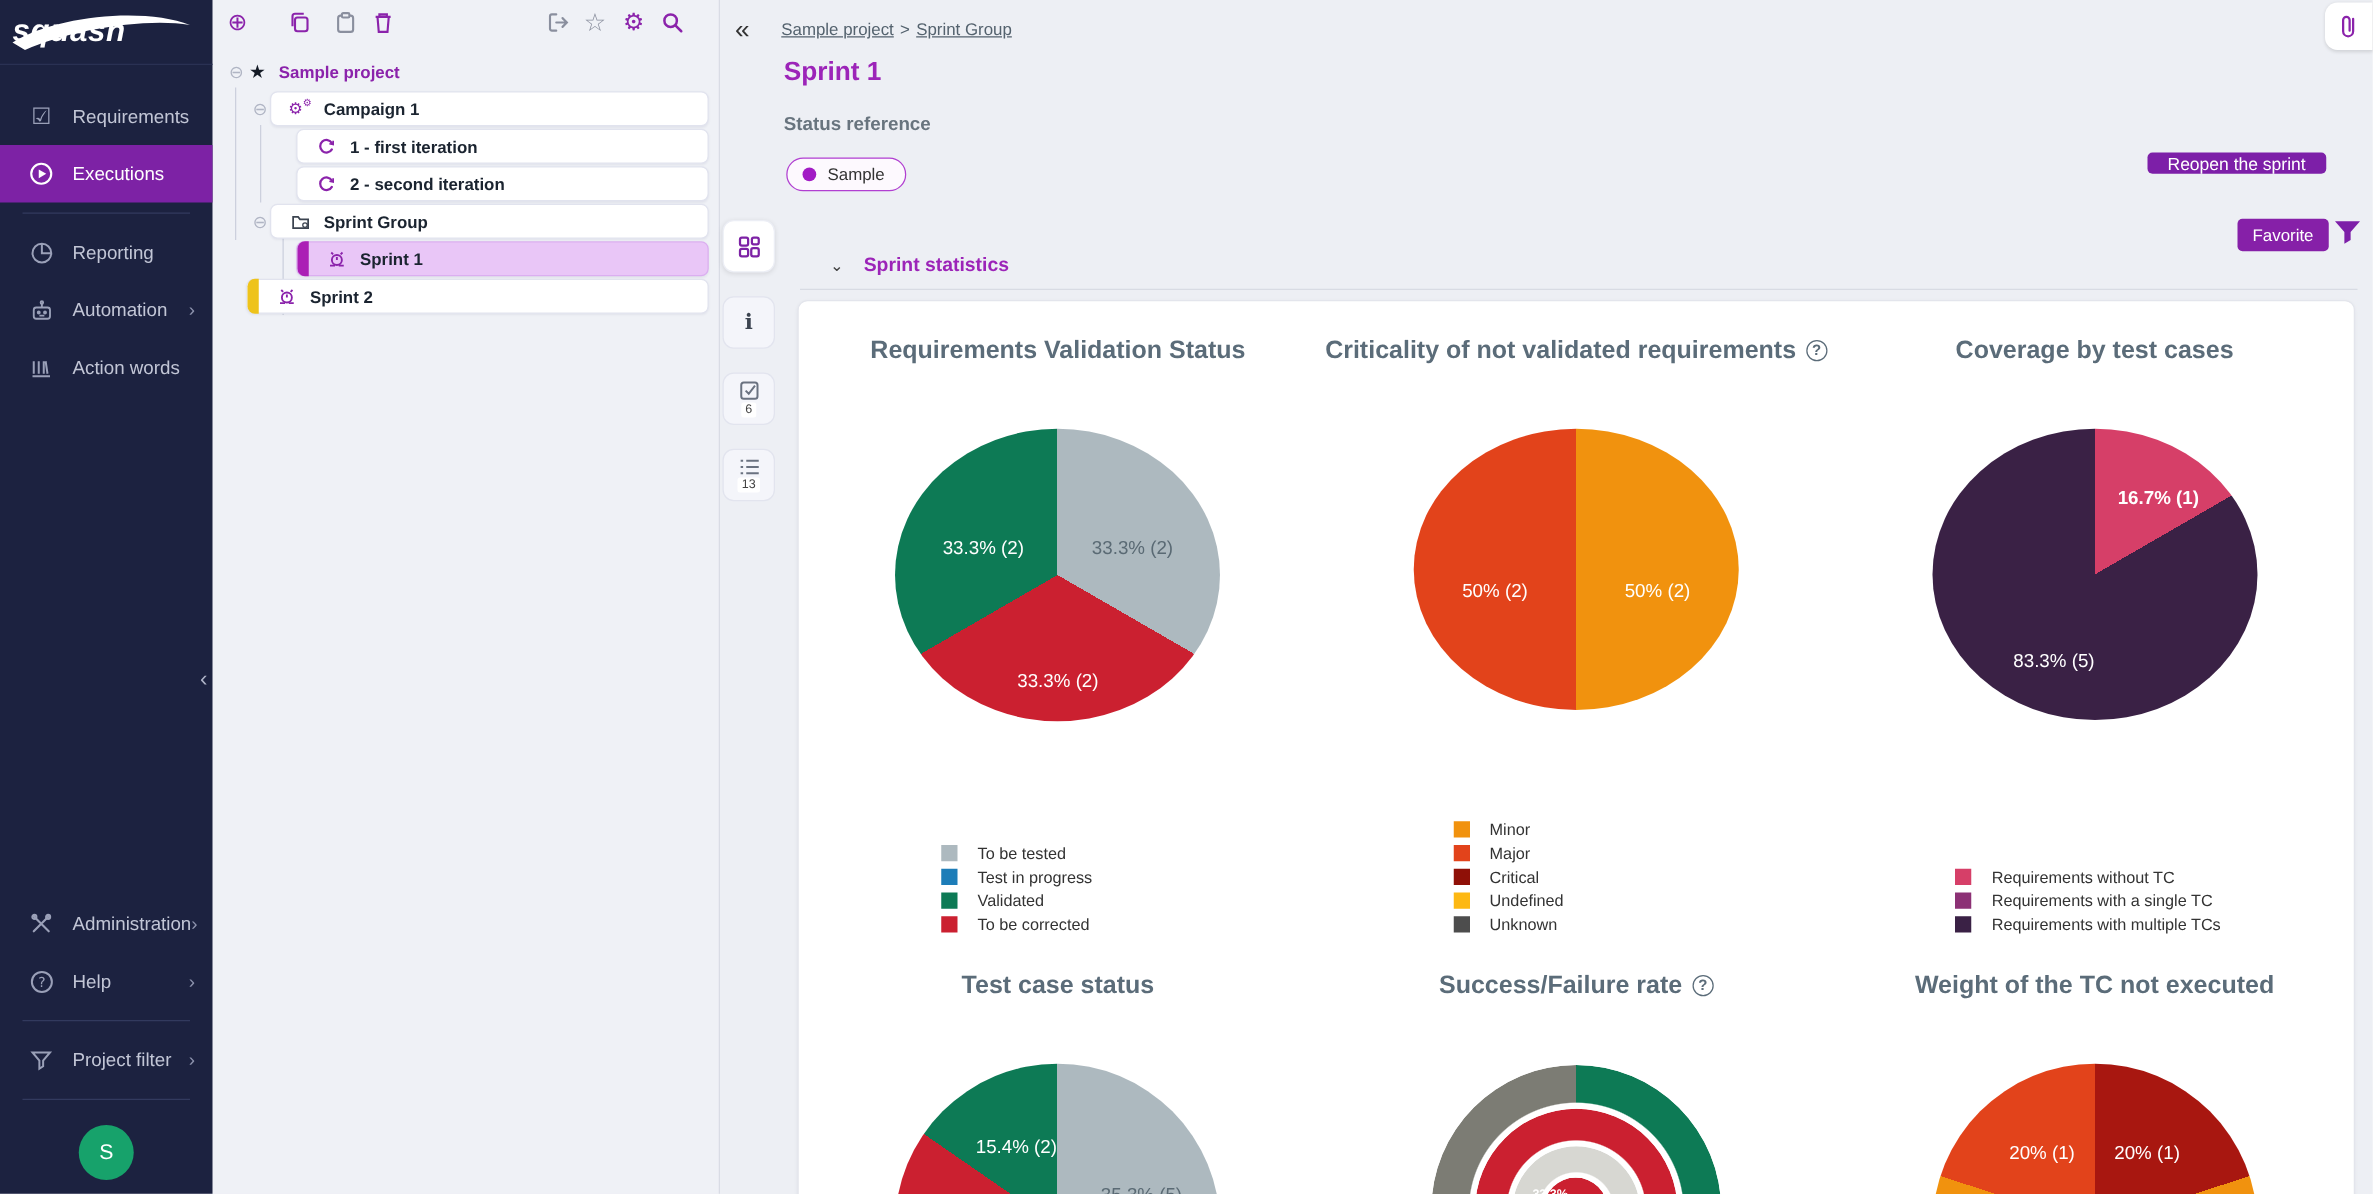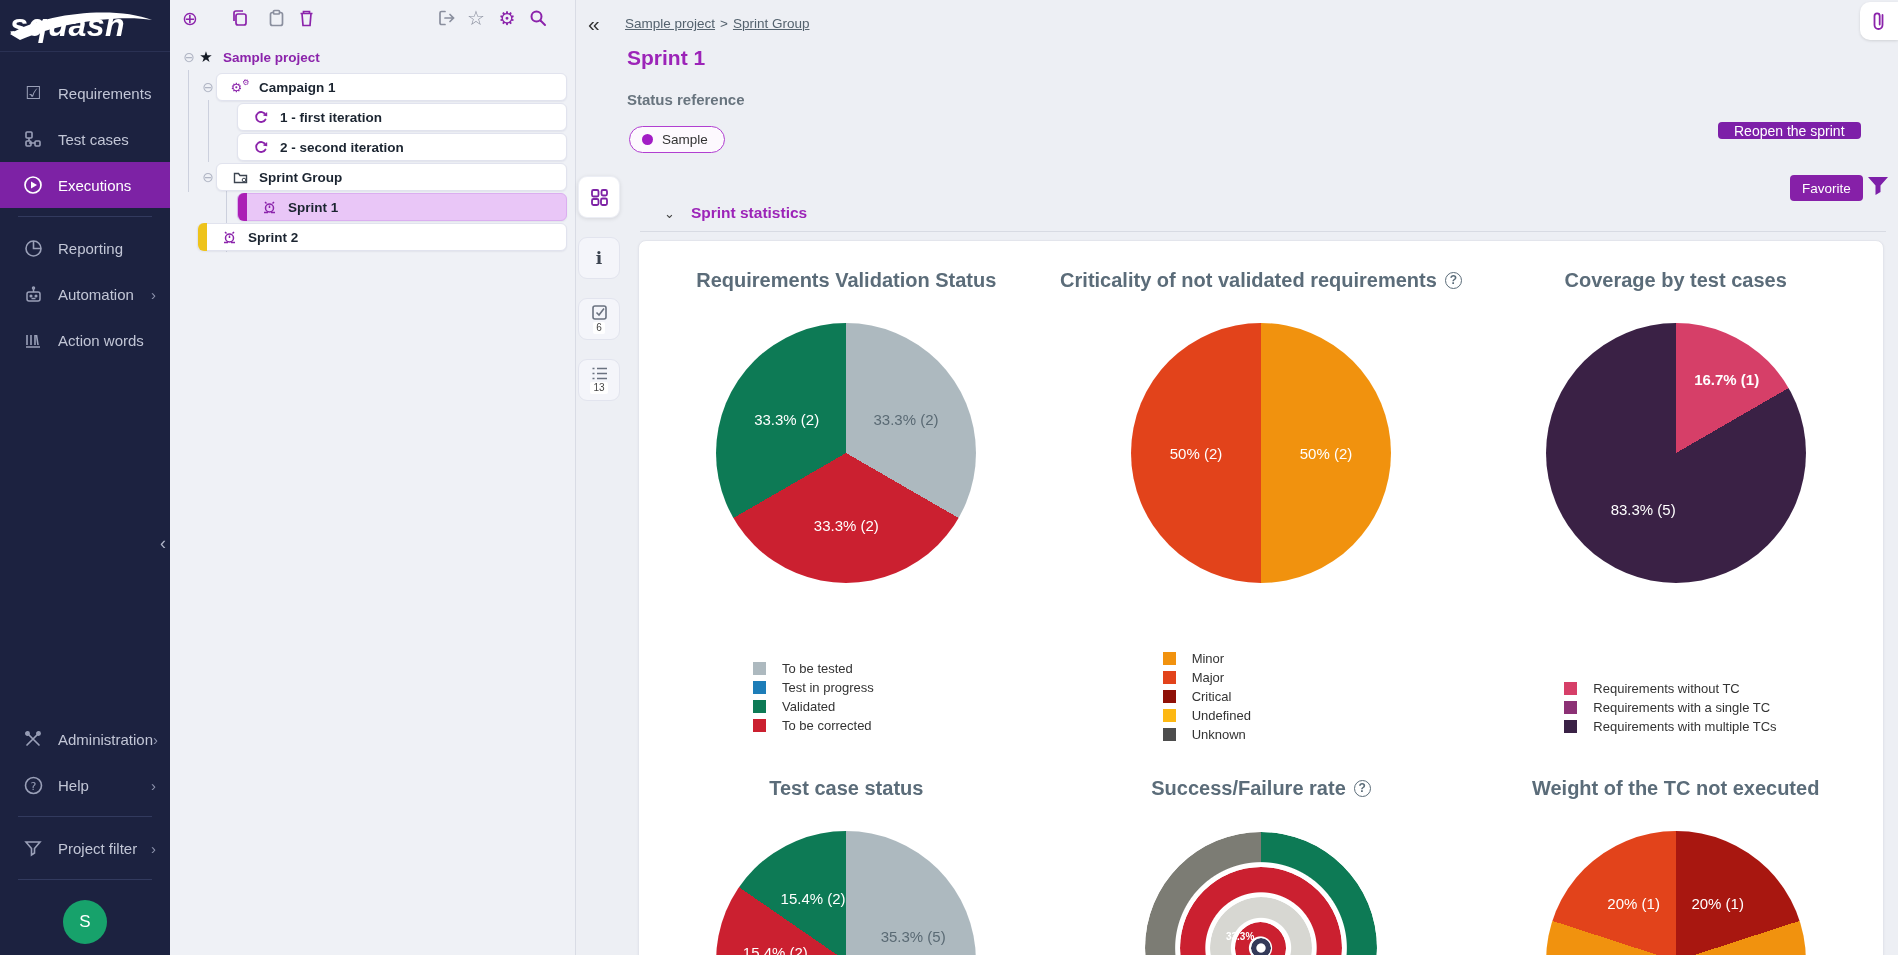--- a/index.html
+++ b/index.html
@@ -1,21 +1,21 @@
 <!DOCTYPE html>
 <html><head>
 <meta charset="utf-8">
 <style>
   html,body{margin:0;padding:0;width:1898px;height:955px;overflow:hidden;
     font-family:"Liberation Sans","DejaVu Sans",sans-serif;background:#edeff4;}
   *{box-sizing:border-box;}
   
   .sidebar{position:absolute;left:0;top:0;width:170px;height:955px;background:#1c2240;color:#c2c6d6;z-index:5;}
   .logo{height:52px;display:flex;align-items:center;padding-left:10px;border-bottom:1px solid #2a3153;position:relative;}
-  .logo-text{font-style:italic;font-weight:bold;color:#fff;font-size:32px;letter-spacing:.5px;z-index:2;}
+  .logo-text{font-style:italic;font-weight:bold;color:#fff;font-size:25px;letter-spacing:.5px;z-index:2;}
   .logo-swoosh{position:absolute;left:6px;top:8px;width:150px;height:36px;}
   .nav{margin-top:18px;}
   .nav-item{height:46px;display:flex;align-items:center;padding:0 14px 0 22px;font-size:15px;cursor:pointer;position:relative;}
   .nav-item .ic{width:22px;height:22px;margin-right:14px;display:flex;align-items:center;justify-content:center;color:#9aa0b8;font-size:18px;flex:0 0 22px;}
   .nav-item.active{background:#7d22a5;color:#fff;}
   .nav-item.active .ic{color:#fff;}
   .nav-item .chev{margin-left:auto;color:#8d93ad;font-size:15px;}
   .nav-divider{height:1px;background:#323a5e;margin:8px 18px;}
   .side-collapse{position:absolute;right:4px;top:533px;color:#aeb3c7;font-size:18px;cursor:pointer;}
   .sidebar-bottom{position:absolute;bottom:0;left:0;width:100%;}
@@ -59,21 +59,21 @@
     align-items:center;justify-content:center;cursor:pointer;color:#5d6675;}
   .rail-tab.active{background:#fff;box-shadow:0 1px 4px rgba(0,0,0,.10);border-color:#eceef5;}
   .rail-count{font-size:10px;color:#444;background:#fff;border-radius:2px;padding:0 3px;margin-top:1px;line-height:12px;}
   
   .stats-header{position:absolute;left:88px;top:204px;display:flex;align-items:center;color:#9c24b8;font-size:15.5px;font-weight:bold;cursor:pointer;}
   .stats-chevron{font-size:13px;margin-right:16px;color:#444;font-weight:normal;}
   .stats-divider{position:absolute;left:64px;top:231px;width:1246px;height:1px;background:#d8dbe3;}
   .card{position:absolute;left:62px;top:240px;width:1246px;height:1040px;background:#fff;border:1px solid #e3e5ec;border-radius:8px;
     box-shadow:0 1px 3px rgba(20,20,60,.05);}
   .charts-grid{display:grid;grid-template-columns:repeat(3,1fr);grid-template-rows:508px auto;}
-  .chart-cell{display:flex;flex-direction:column;align-items:center;padding-top:26px;}
+  .chart-cell{display:flex;flex-direction:column;align-items:center;padding-top:26px;gap:20px;}
   .chart-title{font-size:20px;font-weight:bold;color:#5b6c79;line-height:26px;display:flex;align-items:center;}
   .help-circle{width:17px;height:17px;border:1.5px solid #5b6c79;border-radius:50%;font-size:12px;font-weight:bold;
     display:inline-flex;align-items:center;justify-content:center;margin-left:8px;}
   .pie{width:260px;height:260px;border-radius:50%;position:relative;margin-top:30px;}
   .sunburst{margin-top:31px;width:232px;height:232px;}
   .ring{position:absolute;border-radius:50%;}
   .pie-label{position:absolute;transform:translate(-50%,-50%);font-size:15px;white-space:nowrap;}
   .center-label{position:absolute;left:41%;top:45%;transform:translate(-50%,-50%);font-size:10px;color:#fff;font-weight:bold;}
   .legend{margin-top:76px;align-self:flex-start;}
   .chart-cell:nth-child(1) .legend{margin-left:114px;}
@@ -92,33 +92,20 @@
     <svg class="logo-swoosh" viewBox="0 0 150 36">
       <path d="M4 26 C40 4, 110 -2, 146 12 C110 6, 50 16, 14 32 Z" fill="#ffffff"></path>
     </svg>
     <span class="logo-text">squash</span>
   </div>
   <div class="nav">
     <div class="nav-item">
       <span class="ic">☑</span>
       <span>Requirements</span>
     </div>
-    <div class="nav-item">
-      <span class="ic">
-        <svg width="18" height="18" viewBox="0 0 18 18">
-            <g fill="none" stroke="currentColor" stroke-width="1.6">
-          <rect x="2" y="2" width="6" height="6" rx="1"></rect>
-              <rect x="2" y="11" width="5" height="5" rx="1"></rect>
-          <rect x="11" y="11" width="5" height="5" rx="1"></rect>
-              <path d="M5 8v3M5 13h6"></path>
-            </g>
-          </svg>
-      </span>
-      <span>Test cases</span>
-    </div>
     <div class="nav-item active">
       <span class="ic">
         <svg width="20" height="20" viewBox="0 0 20 20">
             <circle cx="10" cy="10" r="8" fill="none" stroke="currentColor" stroke-width="1.7"></circle>
           <path d="M8 6.5 L14 10 L8 13.5 Z" fill="currentColor"></path>
           </svg>
       </span>
       <span>Executions</span>
     </div>
     <div class="nav-divider"></div>

